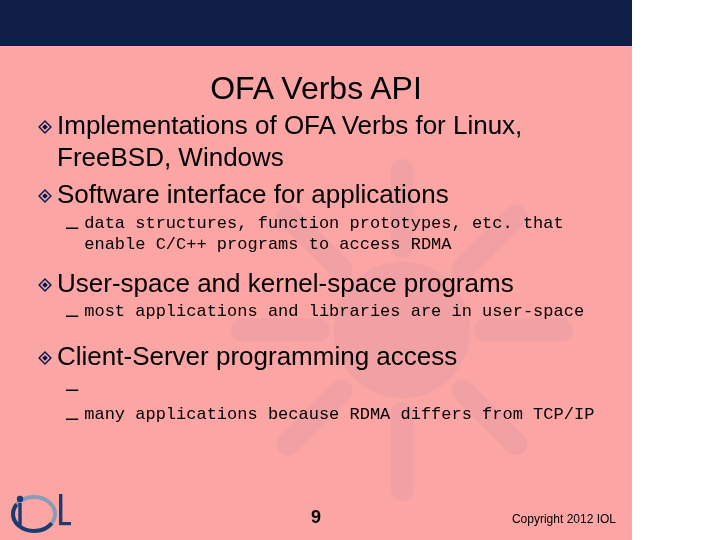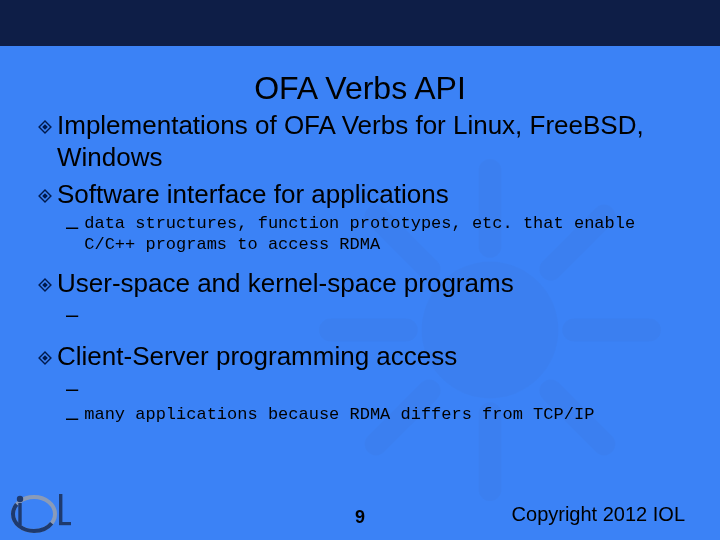--- a/index.html
+++ b/index.html
@@ -1,34 +1,34 @@
 <!DOCTYPE html>
 <html><head>
 <meta charset="utf-8">
 <style>
   * { margin: 0; padding: 0; box-sizing: border-box; }
   html, body { width: 720px; height: 540px; overflow: hidden; font-family: Arial, Helvetica, sans-serif; background: #fff; }
-  .slide { position: relative; width: 720px; height: 540px; background: #3b82f6; }
+  .slide { position: relative; width: 632px; height: 540px; background: #fca5a5; }
   .topbar { position: absolute; top: 0; left: 0; width: 100%; height: 46px; background: #0e1e47; }
   .title { position: absolute; top: 70px; left: 0; width: 100%; text-align: center; font-size: 32px; font-weight: 400; color: #000; }
   .content { position: absolute; top: 104px; left: 38px; right: 30px; }
   .b1 { margin-top: 6px; }
   .b1-line { display: flex; align-items: flex-start; }
   .diamond { flex: 0 0 auto; margin-top: 10px; margin-right: 5px; }
   .diamond svg { display: block; }
   .b1-text { font-size: 26px; line-height: 1.22; color: #000; }
   .dash-group { margin-left: 28px; margin-top: 2px; }
   .dash-line { display: flex; align-items: flex-start; margin-bottom: 2px; }
   .dash { flex: 0 0 auto; font-size: 22px; line-height: 1.25; color: #000; margin-right: 6px; }
   .dash-text { font-size: 17px; line-height: 1.25; color: #000; font-family: Liberation Mono, monospace; }
   .spacer-sm { height: 4px; }
   .footer { position: absolute; bottom: 0; left: 0; width: 100%; height: 56px; }
   .logo { position: absolute; left: 10px; bottom: 4px; width: 66px; height: 52px; }
   .pagenum { position: absolute; left: 0; bottom: 12px; width: 100%; text-align: center; font-size: 18px; font-weight: 700; color: #000; }
-  .copyright { position: absolute; right: 35px; bottom: 14px; font-size: 20px; color: #000; margin-left: 46px; }
+  .copyright { position: absolute; right: 16px; bottom: 14px; font-size: 12px; color: #000; margin-left: 46px; }
   
   .wm { position: absolute; right: 40px; top: 140px; width: 380px; height: 380px; opacity: 0.05; pointer-events: none; }
 </style>
 </head>
 <body>
 
 <div class="slide">
   <div class="topbar"></div>
 
   <svg class="wm" viewBox="0 0 100 100">
@@ -93,20 +93,21 @@
                 <rect x="-4.2" y="-4.2" width="8.4" height="8.4" fill="none" stroke="#001a4d" stroke-width="1.4"></rect>
                 <rect x="-2" y="-2" width="4" height="4" fill="#001a4d"></rect>
               </g>
             </svg>
         </span>
         <span class="b1-text">User-space and kernel-space programs</span>
       </div>
       <div class="dash-group">
         <div class="dash-line">
           <span class="dash">–</span>
+          <span class="dash-text">most applications and libraries are in user-space</span>
         </div>
       </div>
     </div>
 
     <div class="spacer-sm"></div>
 
     <div class="b1">
       <div class="b1-line">
         <span class="diamond">
           <svg width="14" height="14" viewBox="0 0 14 14">

